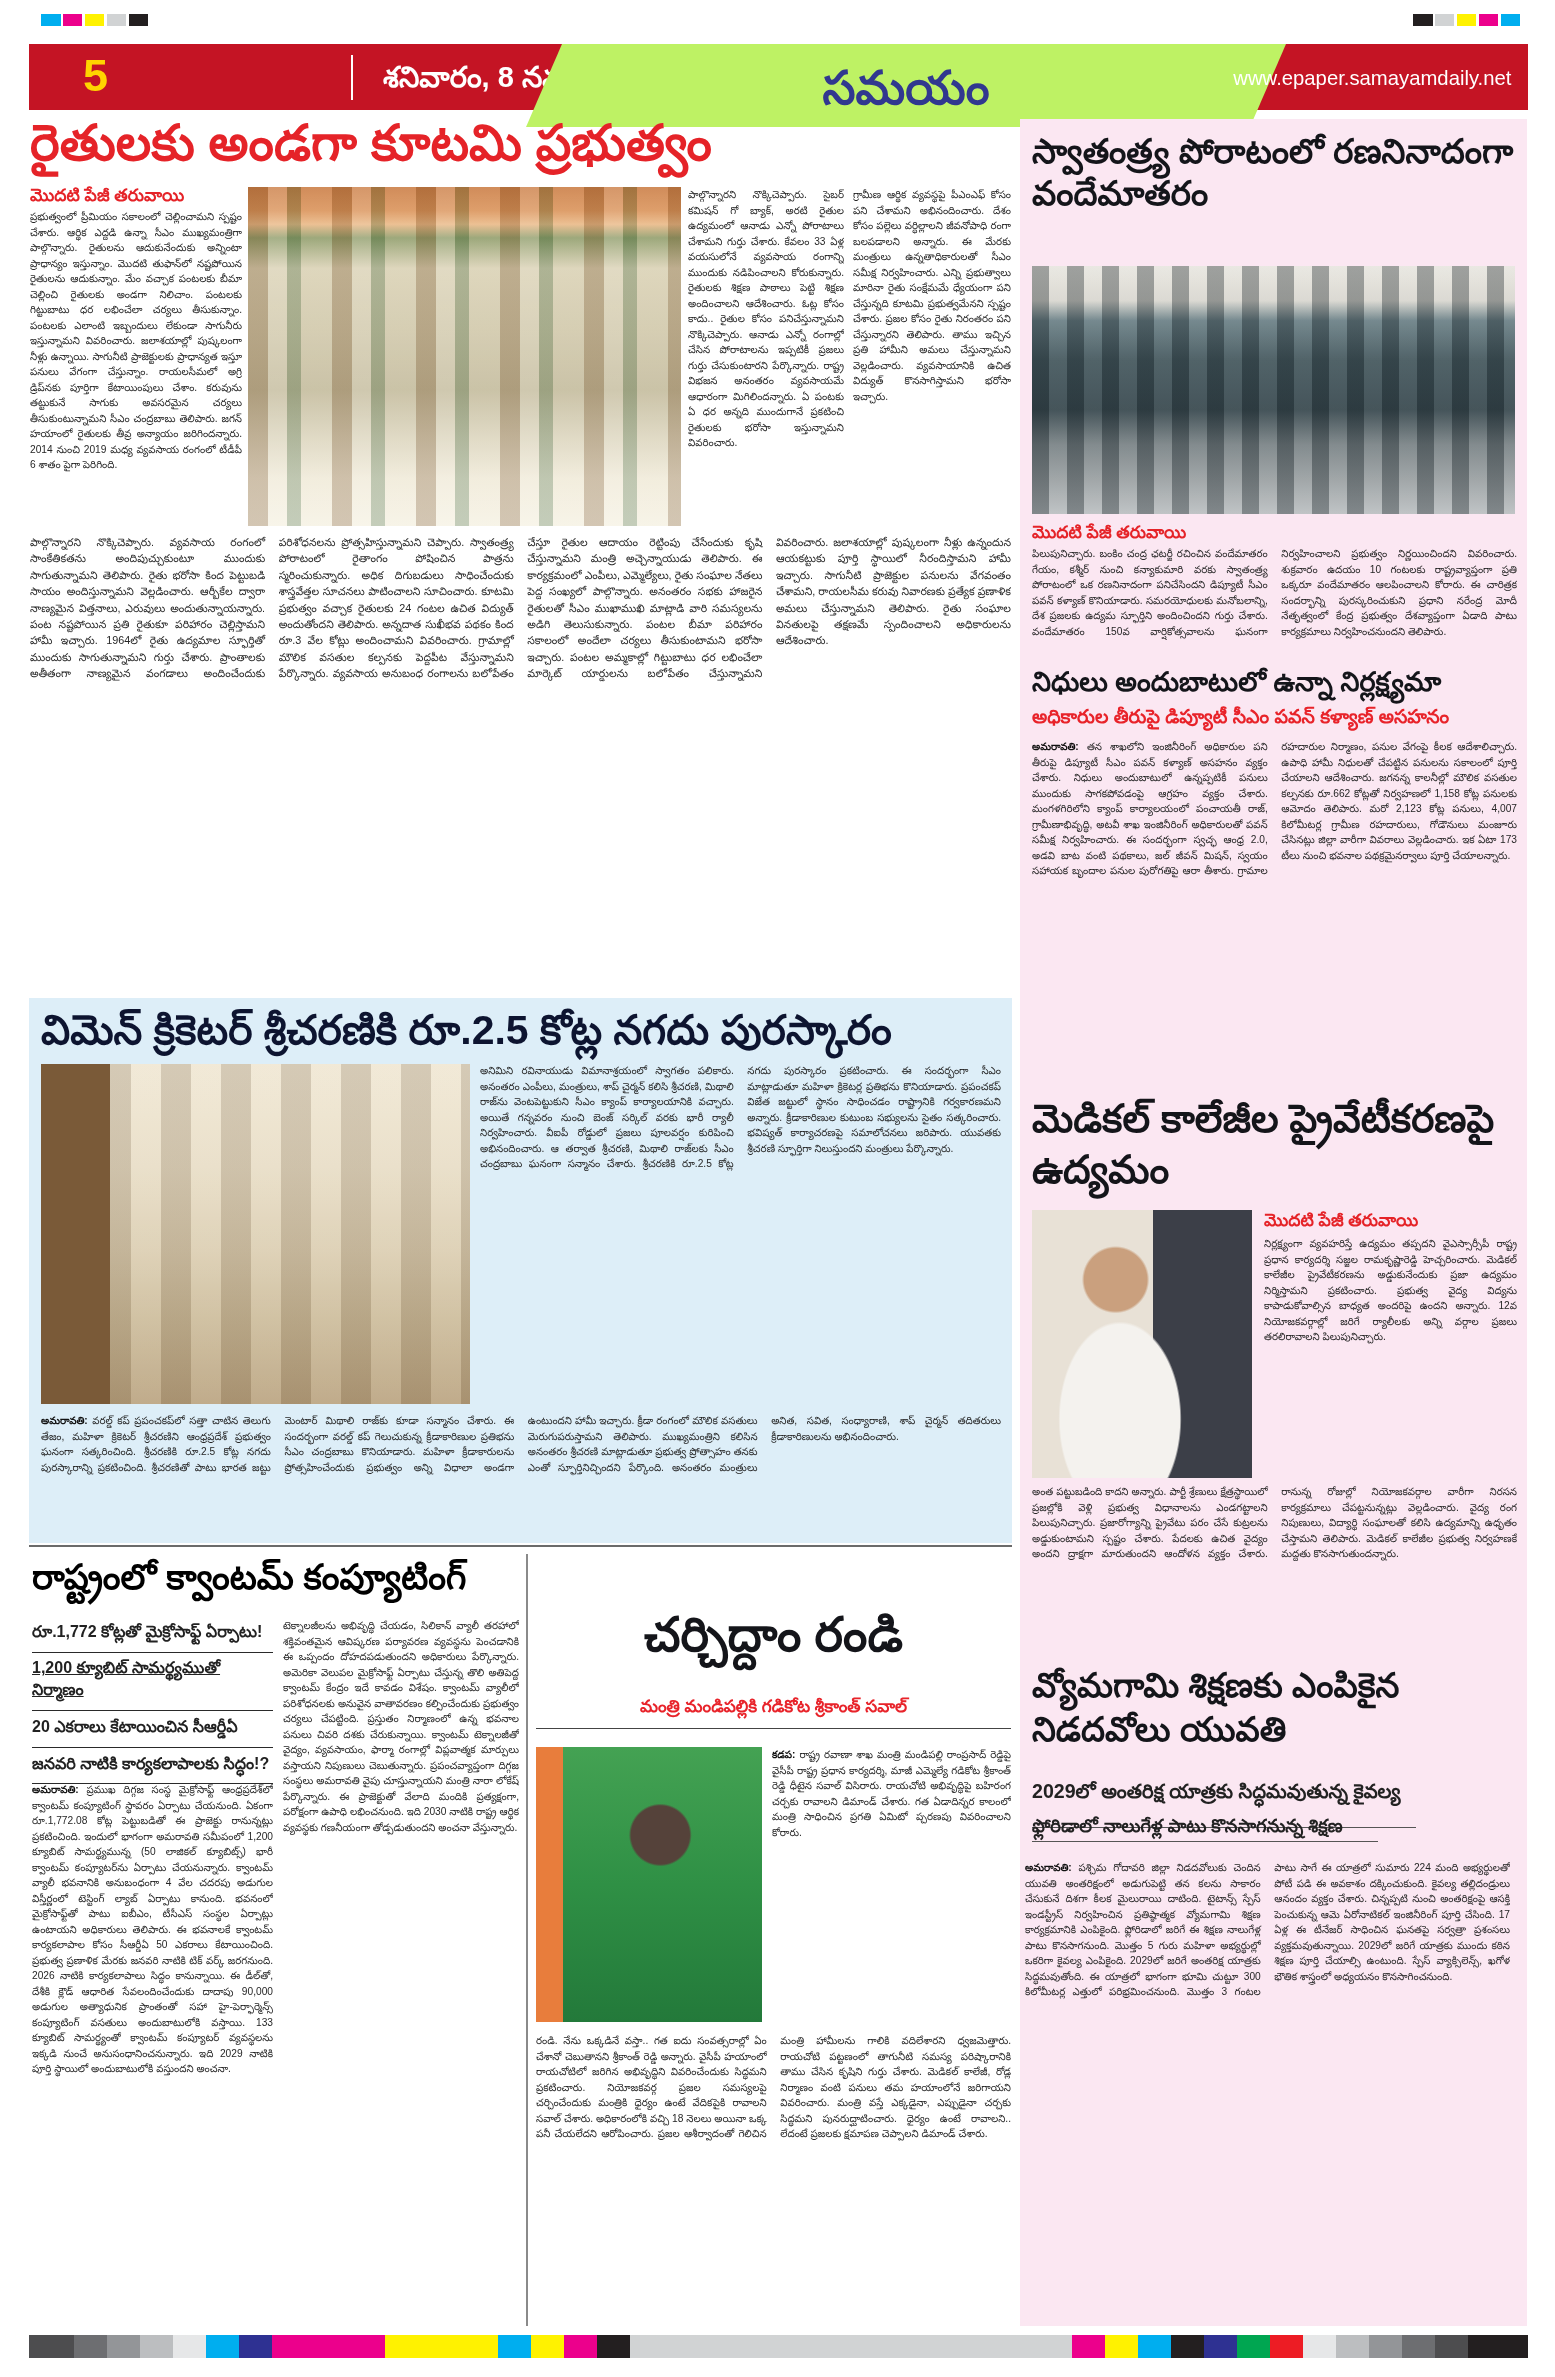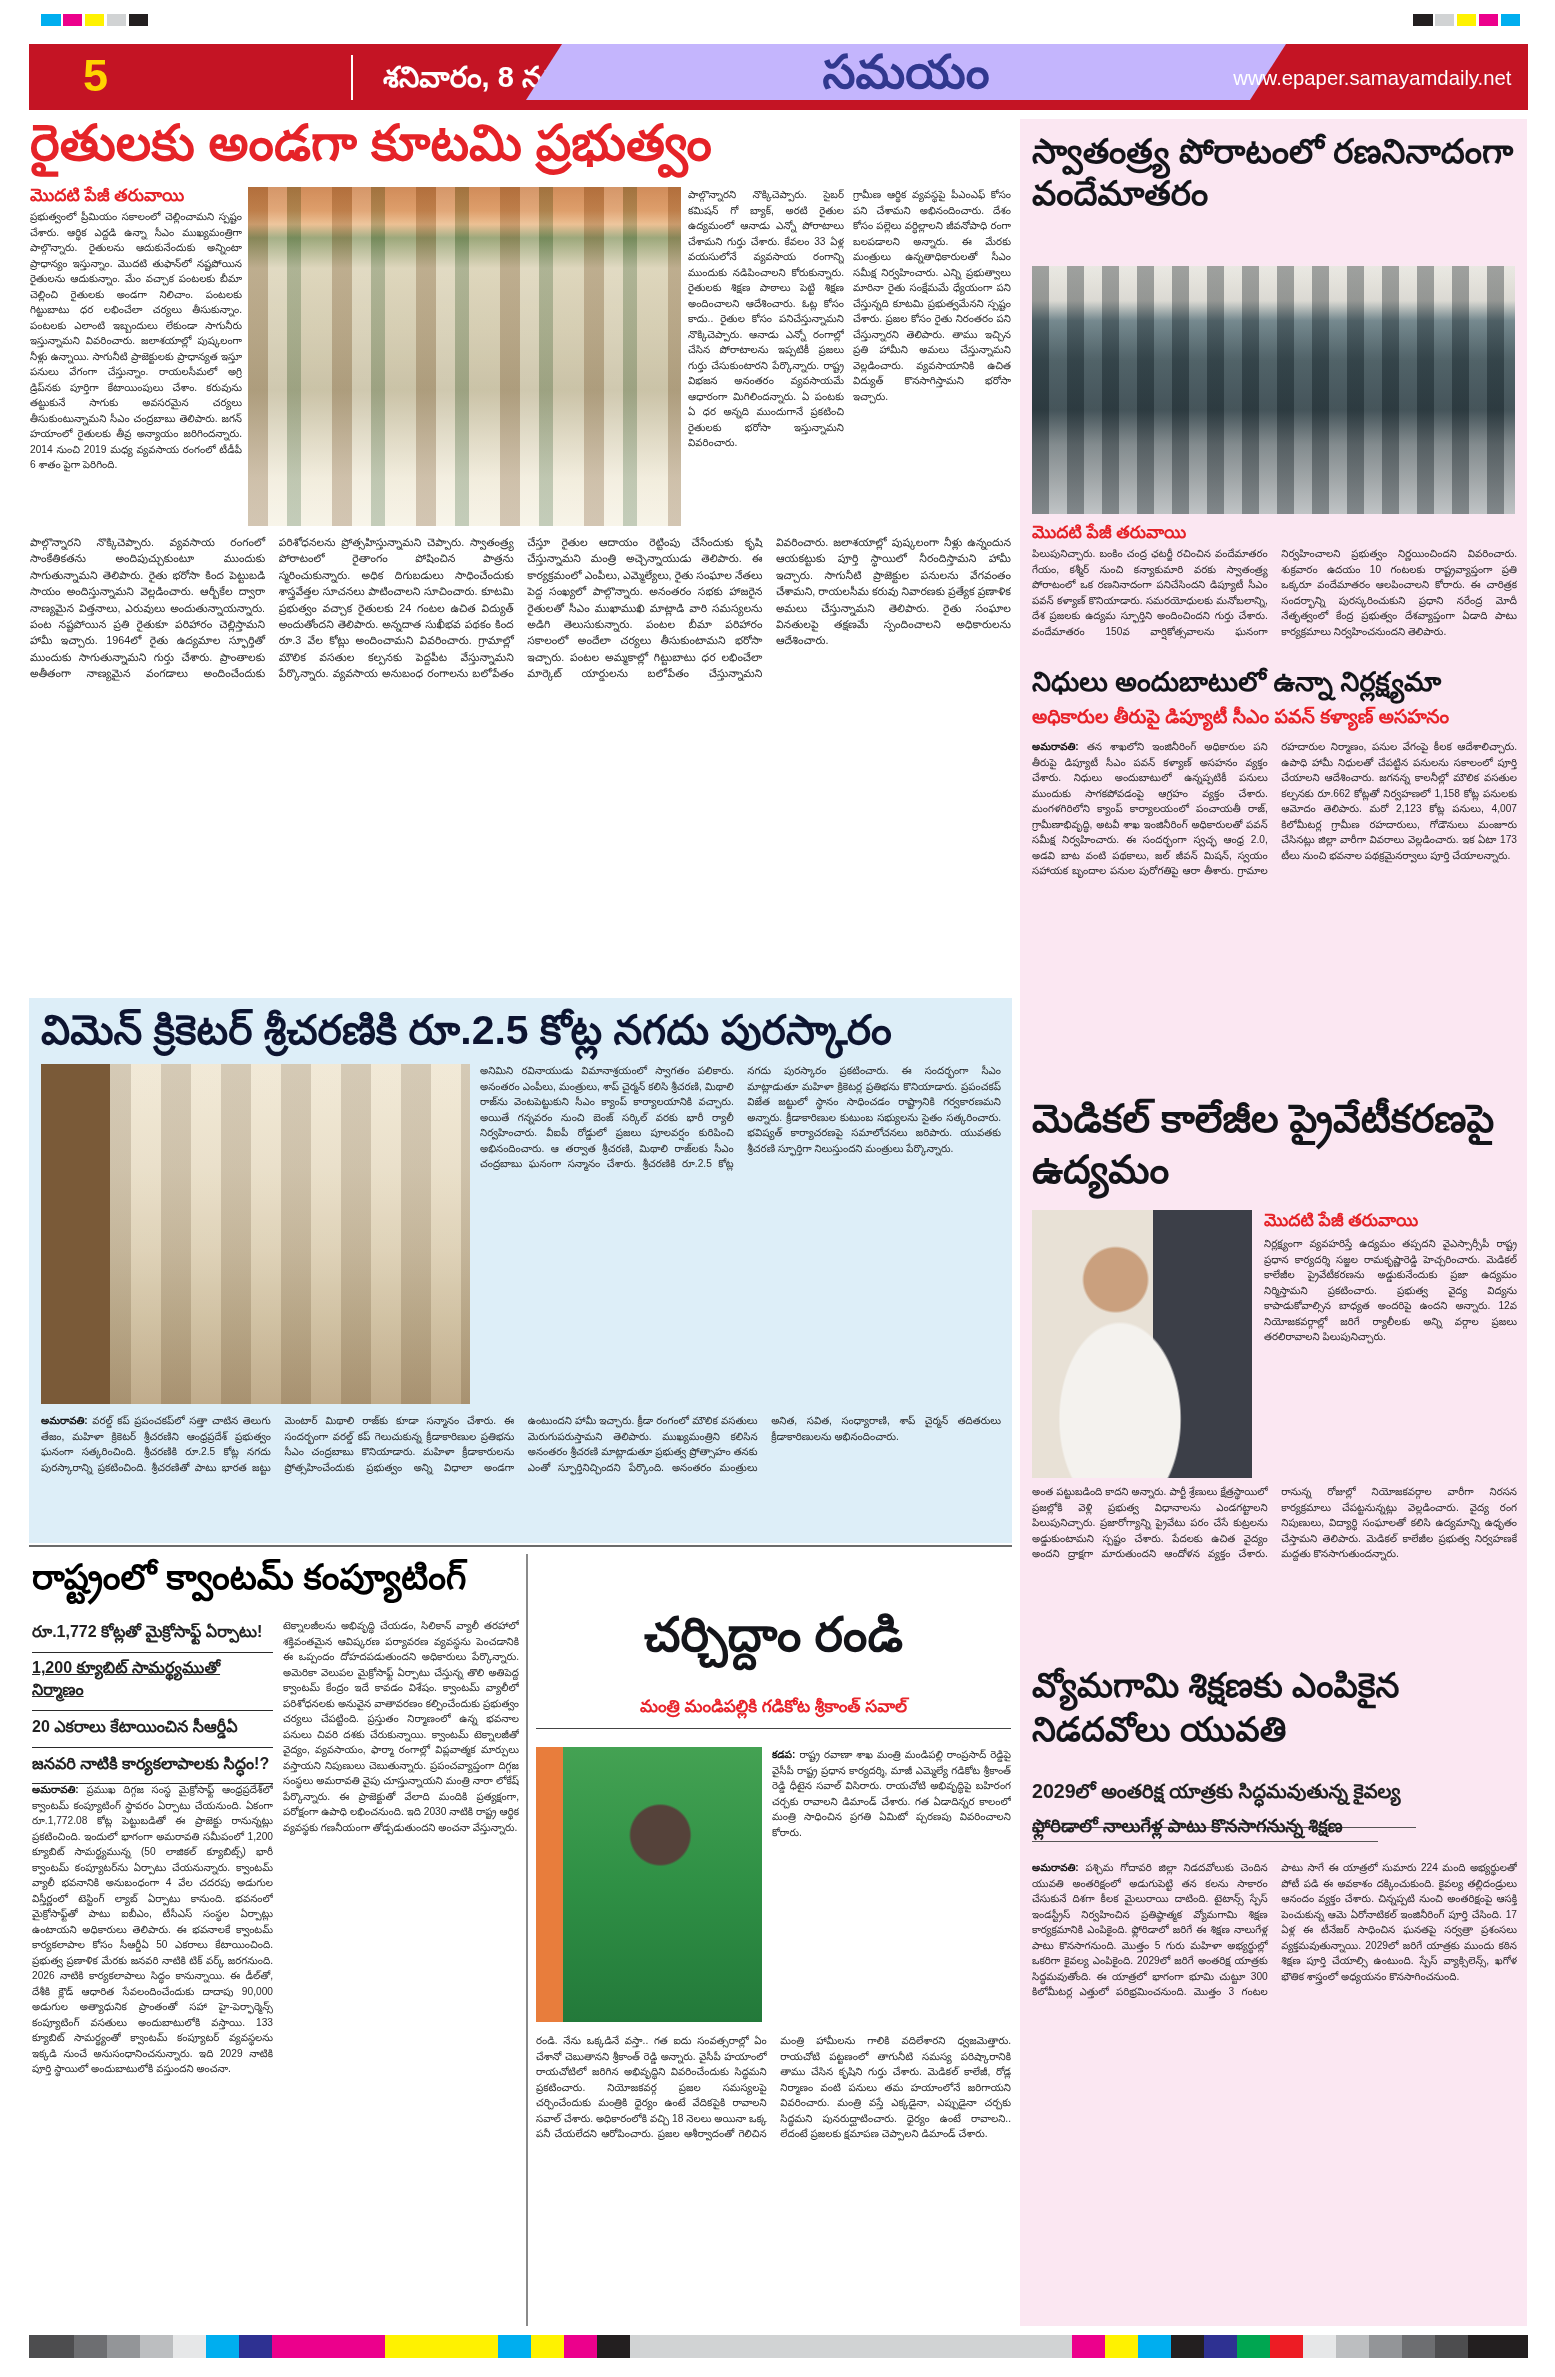--- a/index.html
+++ b/index.html
@@ -9,23 +9,23 @@
   
   .cal-row{display:flex;gap:2.3px;}
   .cal-row span{display:inline-block;width:19.6px;height:12px;}
   .cal-bar{display:flex;height:22.6px;}
   .cal-bar span{display:inline-block;height:100%;}
   
   .header{left:29px;top:44px;width:1499px;height:66px;background:#c41424;display:flex;align-items:center;}
   .pageno{position:absolute;left:54px;top:6px;color:#ffd400;font-size:45px;font-weight:bold;}
   .hsep{position:absolute;left:322px;top:10.5px;width:2.3px;height:45px;background:#ffffff;}
   .hdate{position:absolute;left:354px;top:16.6px;color:#ffffff;font-size:29px;font-weight:bold;}
-  .masthead{position:absolute;left:497px;top:0;width:760px;height:56px;background:#c4b5fd;
+  .masthead{position:absolute;left:497px;top:0;width:760px;height:83px;background:#bef264;
             clip-path:polygon(36px 0,100% 0,calc(100% - 36px) 100%,0 100%);
-            display:flex;align-items:flex-start;justify-content:center;}
+            display:flex;align-items:flex-end;justify-content:center;}
   .masthead-text{color:#31388f;font-size:47px;font-weight:bold;}
   .hurl{position:absolute;right:16.6px;top:22.6px;color:#ffffff;font-size:20.3px;}
   
   .hl-red{color:#e52328;font-weight:bold;}
   .hl-dark{color:#14151a;font-weight:bold;}
   .tag-red{color:#e52328;font-weight:bold;font-size:17.3px;}
   .subhead-red{color:#e8232a;font-weight:bold;}
   
   .body-txt{font-size:10.2px;line-height:1.52;text-align:justify;color:#262626;overflow:hidden;}
   .cols2{column-count:2;column-gap:13.5px;}
@@ -156,21 +156,21 @@
 
     <div class="abs hl-dark" style="left:12px;top:975px;width:485px;font-size:39px;line-height:1.3;">మెడికల్ కాలేజీల ప్రైవేటీకరణపై ఉద్యమం</div>
     <div class="abs photo ph-portrait" style="left:12px;top:1091px;width:220px;height:268px;"></div>
     <div class="abs tag-red" style="left:244px;top:1091px;">మొదటి పేజీ తరువాయి</div>
     <div class="abs body-txt" style="left:244px;top:1117px;width:253px;height:242px;">నిర్లక్ష్యంగా వ్యవహరిస్తే ఉద్యమం తప్పదని వైఎస్సార్సీపీ రాష్ట్ర ప్రధాన కార్యదర్శి సజ్జల రామకృష్ణారెడ్డి హెచ్చరించారు. మెడికల్ కాలేజీల ప్రైవేటీకరణను అడ్డుకునేందుకు ప్రజా ఉద్యమం నిర్మిస్తామని ప్రకటించారు. ప్రభుత్వ వైద్య విద్యను కాపాడుకోవాల్సిన బాధ్యత అందరిపై ఉందని అన్నారు. 12వ నియోజకవర్గాల్లో జరిగే ర్యాలీలకు అన్ని వర్గాల ప్రజలు తరలిరావాలని పిలుపునిచ్చారు.</div>
     <div class="abs body-txt cols2" style="left:12px;top:1365px;width:485px;height:172px;">అంత పట్టుబడింది కాదని అన్నారు. పార్టీ శ్రేణులు క్షేత్రస్థాయిలో ప్రజల్లోకి వెళ్లి ప్రభుత్వ విధానాలను ఎండగట్టాలని పిలుపునిచ్చారు. ప్రజారోగ్యాన్ని ప్రైవేటు పరం చేసే కుట్రలను అడ్డుకుంటామని స్పష్టం చేశారు. పేదలకు ఉచిత వైద్యం అందని ద్రాక్షగా మారుతుందని ఆందోళన వ్యక్తం చేశారు. రానున్న రోజుల్లో నియోజకవర్గాల వారీగా నిరసన కార్యక్రమాలు చేపట్టనున్నట్లు వెల్లడించారు. వైద్య రంగ నిపుణులు, విద్యార్థి సంఘాలతో కలిసి ఉద్యమాన్ని ఉధృతం చేస్తామని తెలిపారు. మెడికల్ కాలేజీల ప్రభుత్వ నిర్వహణకే మద్దతు కొనసాగుతుందన్నారు.</div>
 
     <div class="abs hl-dark" style="left:12px;top:1544px;width:485px;font-size:34px;line-height:1.3;">వ్యోమగామి శిక్షణకు ఎంపికైన నిడదవోలు యువతి</div>
     <div class="abs" style="left:12px;top:1661px;width:384px;font-size:19.6px;font-weight:bold;border-bottom:1.1px solid #555;padding-bottom:20px;">2029లో అంతరిక్ష యాత్రకు సిద్ధమవుతున్న కైవల్య</div>
     <div class="abs" style="left:12px;top:1697px;width:346px;font-size:18px;font-weight:bold;border-bottom:1.1px solid #555;">ఫ్లోరిడాలో నాలుగేళ్ల పాటు కొనసాగనున్న శిక్షణ</div>
-    <div class="abs body-txt cols2" style="left:12px;top:1741px;width:485px;height:459px;">
+    <div class="abs body-txt cols2" style="left:5px;top:1741px;width:485px;height:459px;">
       <span class="lead">అమరావతి:</span>
       <span>పశ్చిమ గోదావరి జిల్లా నిడదవోలుకు చెందిన యువతి అంతరిక్షంలో అడుగుపెట్టి తన కలను సాకారం చేసుకునే దిశగా కీలక మైలురాయి దాటింది. టైటాన్స్ స్పేస్ ఇండస్ట్రీస్ నిర్వహించిన ప్రతిష్ఠాత్మక వ్యోమగామి శిక్షణ కార్యక్రమానికి ఎంపికైంది. ఫ్లోరిడాలో జరిగే ఈ శిక్షణ నాలుగేళ్ల పాటు కొనసాగనుంది. మొత్తం 5 గురు మహిళా అభ్యర్థుల్లో ఒకరిగా కైవల్య ఎంపికైంది. 2029లో జరిగే అంతరిక్ష యాత్రకు సిద్ధమవుతోంది. ఈ యాత్రలో భాగంగా భూమి చుట్టూ 300 కిలోమీటర్ల ఎత్తులో పరిభ్రమించనుంది. మొత్తం 3 గంటల పాటు సాగే ఈ యాత్రలో సుమారు 224 మంది అభ్యర్థులతో పోటీ పడి ఈ అవకాశం దక్కించుకుంది. కైవల్య తల్లిదండ్రులు ఆనందం వ్యక్తం చేశారు. చిన్నప్పటి నుంచి అంతరిక్షంపై ఆసక్తి పెంచుకున్న ఆమె ఏరోనాటికల్ ఇంజినీరింగ్ పూర్తి చేసింది. 17 ఏళ్ల ఈ టీనేజర్ సాధించిన ఘనతపై సర్వత్రా ప్రశంసలు వ్యక్తమవుతున్నాయి. 2029లో జరిగే యాత్రకు ముందు కఠిన శిక్షణ పూర్తి చేయాల్సి ఉంటుంది. స్పేస్ వ్యాక్సిలెన్స్, ఖగోళ భౌతిక శాస్త్రంలో అధ్యయనం కొనసాగించనుంది.</span>
     </div>
   </div>
 
   <div class="abs cal-bar" style="left:29px;top:2335px;width:1499px;">
       <span style="width: 45px; background: rgb(77, 77, 79);"></span>
       <span style="width: 33px; background: rgb(109, 110, 113);"></span>
       <span style="width: 33px; background: rgb(147, 149, 152);"></span>
       <span style="width: 33px; background: rgb(188, 190, 192);"></span>

